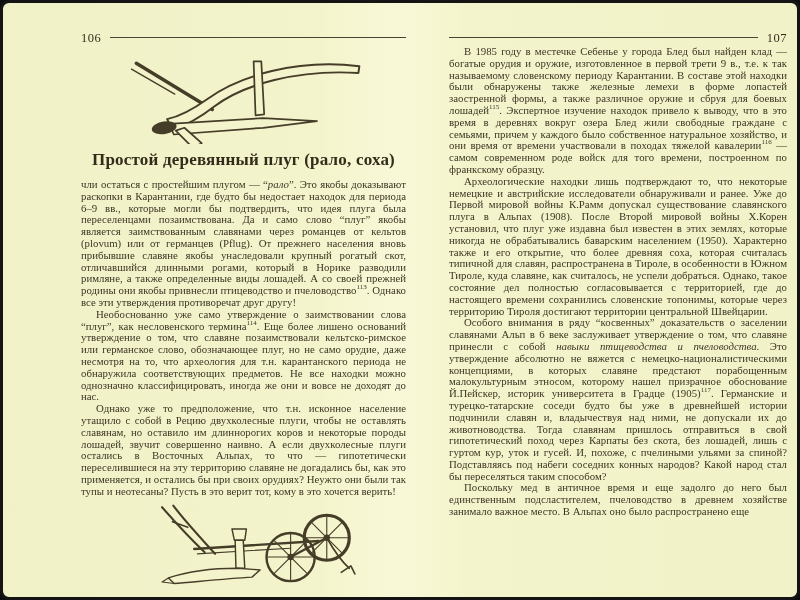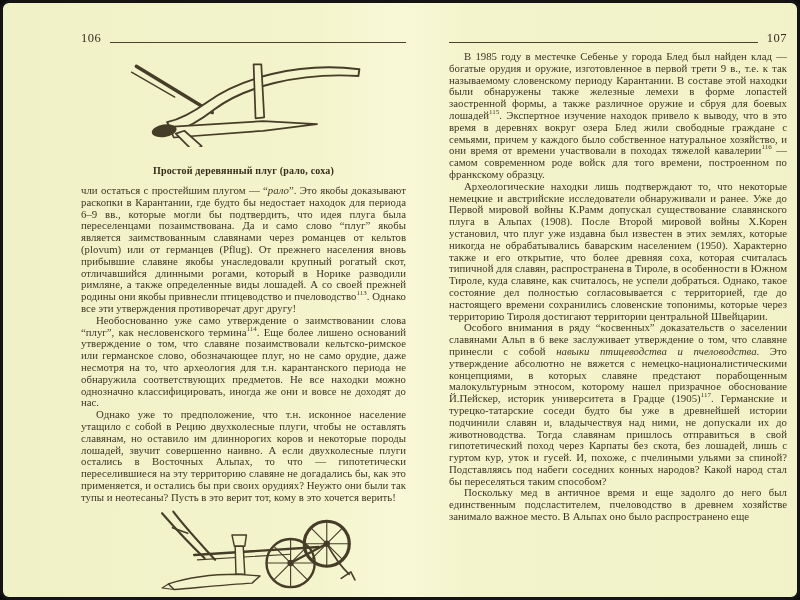--- a/index.html
+++ b/index.html
@@ -6,27 +6,27 @@
   .page{
     position:absolute;inset:0;box-sizing:border-box;
     background:linear-gradient(90deg,#f1f1c8 0%,#f4f4cc 40%,#f8f8d8 50%,#f4f4cc 58%,#f2f2c9 100%);
     border:3px solid #141414;border-radius:9px;
     font-family:"Liberation Serif","DejaVu Serif",serif;
     color:#3d3524;
   }
   .col{position:absolute;top:28px;height:562px;overflow:hidden;}
   .col-left{left:78px;width:325px;}
   .col-right{left:446px;width:338px;}
-  .pghead{display:flex;align-items:flex-end;gap:9px;height:15px;margin-bottom:5px;}
+  .pghead{display:flex;align-items:center;gap:9px;height:15px;}
   .pgnum{font-size:12.5px;letter-spacing:.5px;color:#352e1e;}
   .rule{flex:1;border-bottom:1.4px solid #4a4232;margin-bottom:3px;}
   .fig{display:flex;justify-content:center;align-items:center;}
   .fig-top{height:98px;margin:2px 0 0 0;}
   .fig-bottom{height:94px;margin-top:4px;}
-  .caption{font-weight:bold;font-size:10px;text-align:center;color:#332c1b;letter-spacing:.2px;margin:16px 0 9px 0;}
+  .caption{font-weight:bold;font-size:17px;text-align:center;color:#332c1b;letter-spacing:.2px;margin:4px 0 9px 0;}
   .bodytext p{margin:0;text-align:justify;font-size:10.8px;line-height:11.8px;color:#3d3524;}
   .bodytext p.indent{text-indent:15px;}
   .bodytext sup{font-size:7px;line-height:0;letter-spacing:0;}
   .bodytext i{font-style:italic;}
   svg .ln{stroke:#463d29;fill:none;stroke-linecap:round;stroke-linejoin:round;}
   svg .fl{fill:#f4f4cc;}
   svg .dk{fill:#463d29;stroke:none;}
 </style>
 </head>
 <body>

